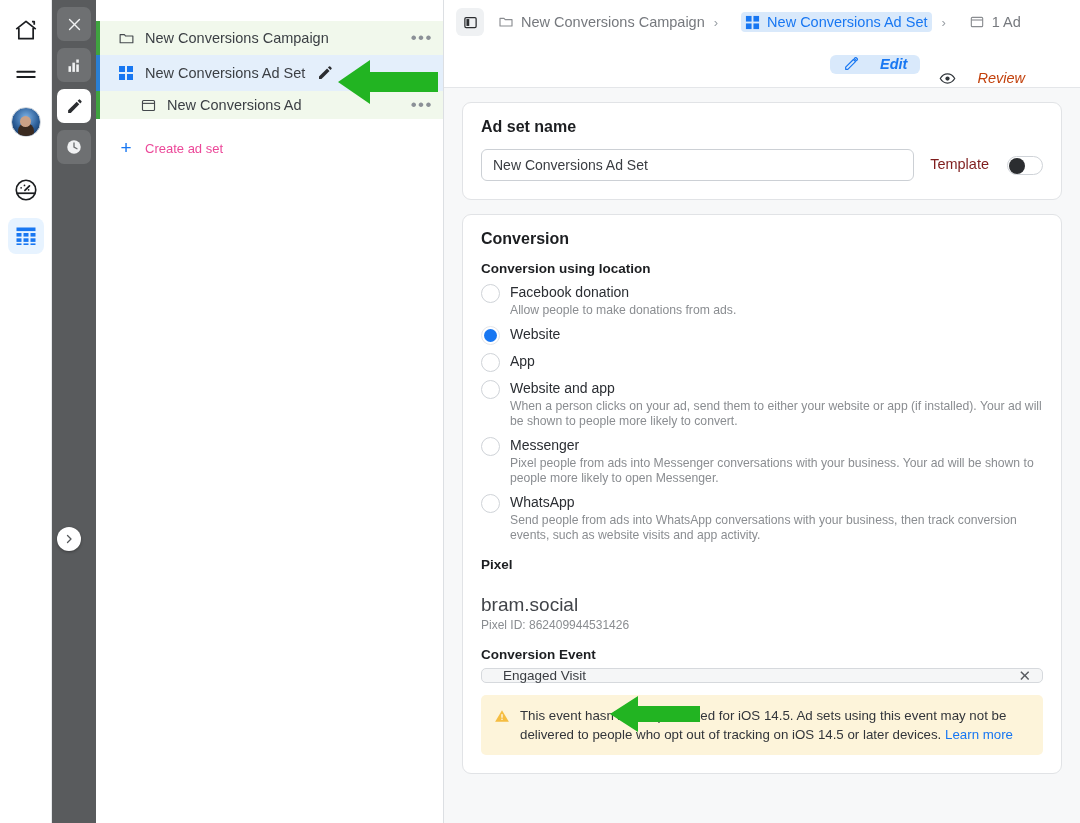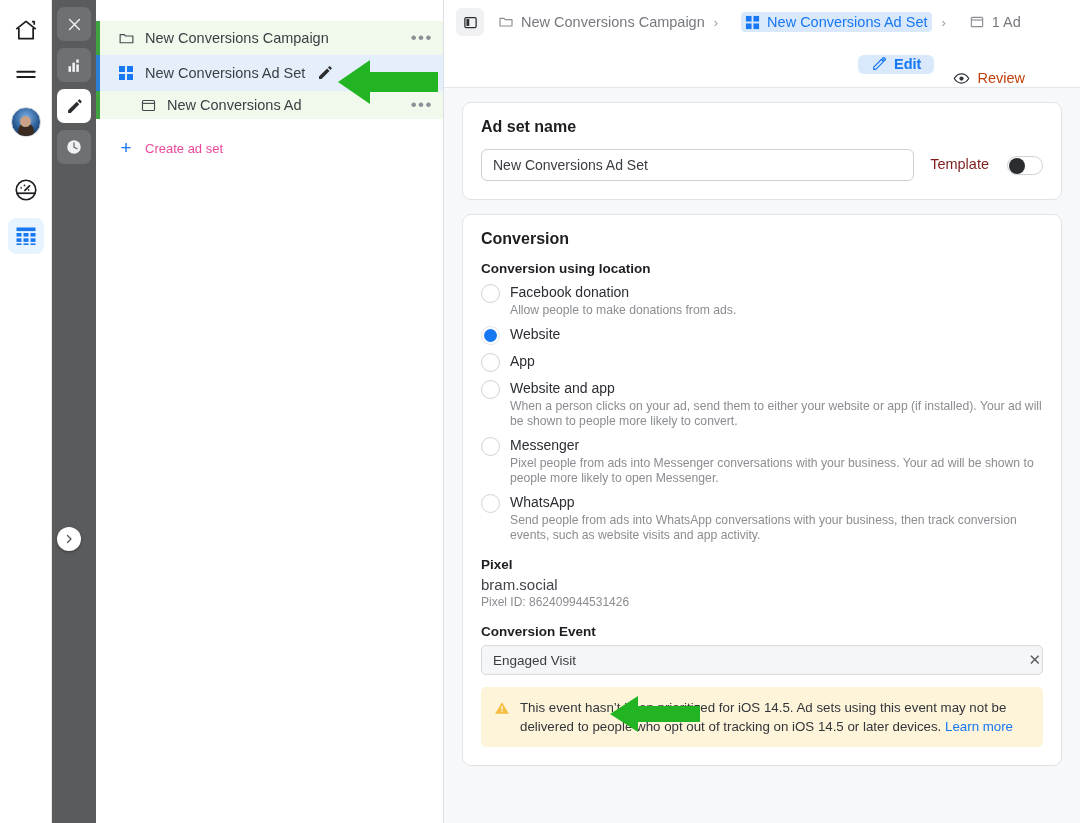--- a/index.html
+++ b/index.html
@@ -97,22 +97,22 @@
     width:28px; height:28px; border-radius:6px; background:#eff1f3;
     display:flex; align-items:center; justify-content:center; cursor:pointer; flex:0 0 28px;
   }
   .crumb { display:flex; align-items:center; margin-left:14px; font-size:14.5px; cursor:pointer; }
   .crumb .cicon { margin-right:7px; display:flex; align-items:center; }
   .crumb.muted { color:#76797e; }
   .crumb.active { color:#1877f2; background:#d9e9fb; border-radius:4px; padding:2px 5px 2px 4px; }
   .sep { color:#9aa0a6; margin:0 9px; font-size:13px; }
   .actionrow { display:flex; align-items:center; justify-content:flex-end; padding-right:42px; height:40px; gap:6px; }
   .btn {
-    display:flex; align-items:center; gap:7px; height:19px; padding:0 13px;
-    border-radius:6px; font-size:14.5px; cursor:pointer;
+    display:flex; align-items:center; gap:21px; height:19px; padding:0 13px;
+    border-radius:6px; font-size:14.5px; cursor:pointer;font-style:italic;
   }
   .btn.edit { background:#d9e9fb; color:#1877f2; font-weight:bold; }
   .btn.review { color:#c2410c;margin-top:28px; }
 
   .content { flex:1; overflow:hidden; background:#f7f8f9; padding:14px 0 0 0; }
   .card {
     background:#fff; border:1px solid #e1e3e6; border-radius:9px;
     margin: 0 18px 14px 18px; padding: 15px 18px 18px 18px;
   }
   .card.first { margin-top:0; }
@@ -135,26 +135,26 @@
   }
   .radio.on { border:1.6px solid #e4e6eb; }
   .radio.on::after {
     content:""; position:absolute; inset:2px; border-radius:50%; background:#1877f2;
   }
   .opt .otext { flex:1; min-width:0; }
   .opt .otitle { font-size:14px; color:#2b2e33; line-height:19px; }
   .opt .odesc { font-size:12.2px; color:#8a8d91; line-height:15px; margin-top:1px; }
 
   .pixhdr { font-size:13.5px; font-weight:bold; color:#1c1e21; margin-top:14px; }
-  .pixname { font-size:15px; color:#414449; margin-top:4px; }
+  .pixname { font-size:19px; color:#414449; margin-top:22px; }
   .pixid { font-size:12px; color:#8a8d91; margin-top:2px; }
   .cehdr { font-size:13.5px; font-weight:bold; color:#1c1e21; margin-top:15px; margin-bottom:6px; }
   .cefield {
-    height:30px; border:1px solid #d6d9dd; border-radius:5px; background:#f5f6f7;
-    display:flex; align-items:center; padding:0 1px; cursor:pointer;
+    height:15px; border:1px solid #d6d9dd; border-radius:5px; background:#f5f6f7;
+    display:flex; align-items:center; padding:0 11px; cursor:pointer;
   }
   .cefield .cev { font-size:13.5px; color:#3a3d42; margin-left:10px; }
   .cefield .cex { margin-left:auto; color:#5a5d62; font-size:15px; }
 
   .warn {
     margin-top:12px; background:#fdf4da; border-radius:5px; padding:11px 13px;
     display:flex; gap:10px;
   }
   .warn .wtext { font-size:13.3px; color:#32353a; line-height:19px; }
   .warn a { color:#1877f2; text-decoration:none; }

